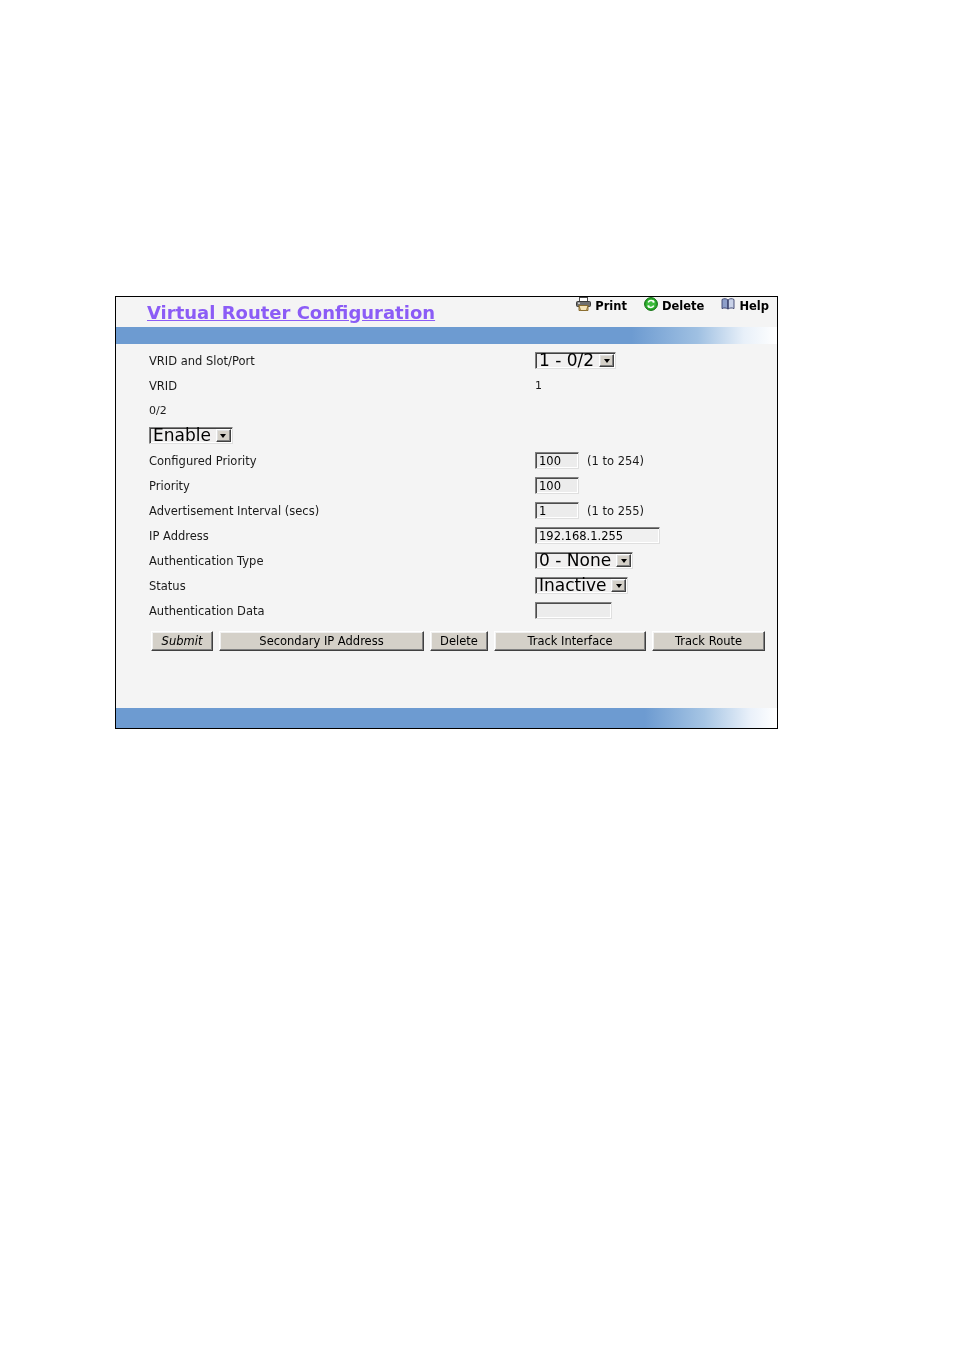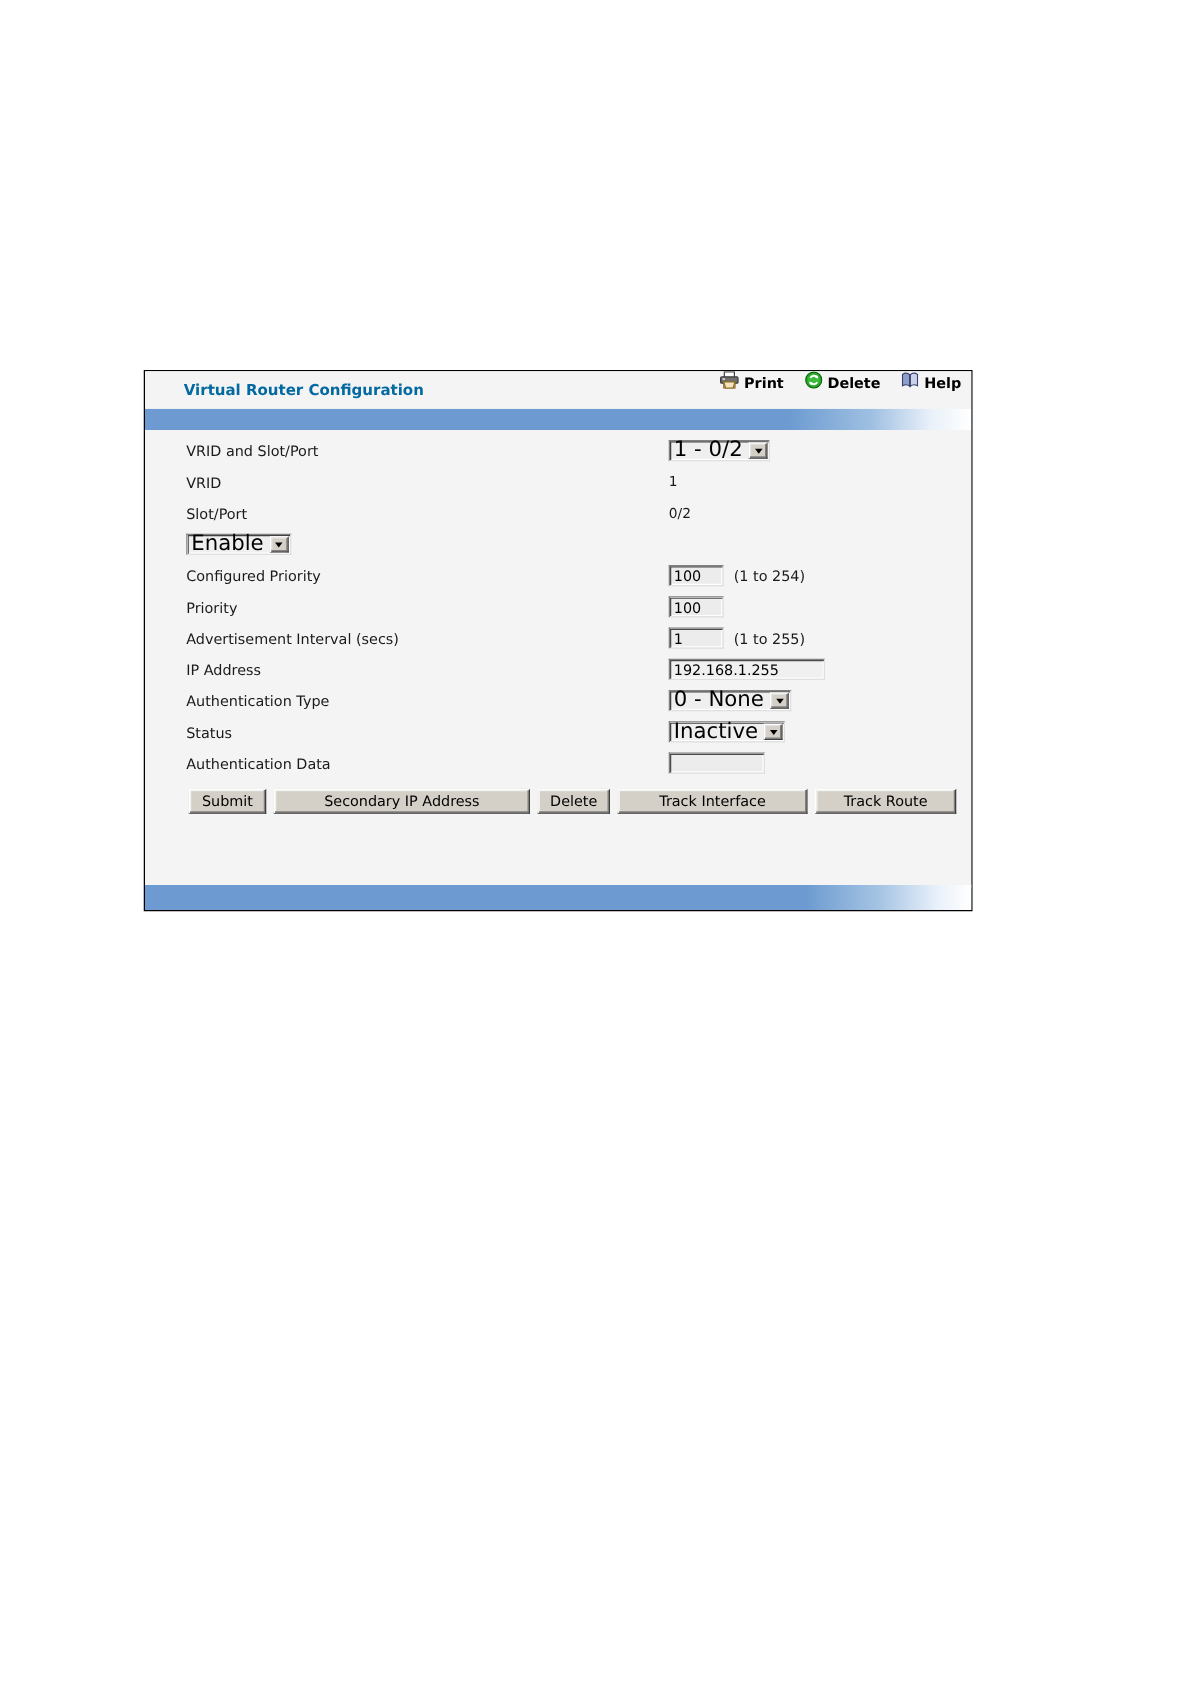--- a/index.html
+++ b/index.html
@@ -32,26 +32,27 @@
   .titlebar {
     position: relative;
     height: 30px;
     background: #f4f4f4;
     display: flex;
     align-items: center;
     box-sizing: border-box;
     padding-left: 31px;
   }
   .title-text {
-    color: #0369a1;
+    color: #8b5cf6;
     font-weight: bold;
-    font-size: 12px;
+    font-size: 18px;
     letter-spacing: 0px;
     white-space: nowrap;
     font-family: "DejaVu Sans", sans-serif;
+    text-decoration: underline;
   }
   .toolbar {
     position: absolute;
     right: 8px;
     top: 0;
     display: flex;
     align-items: center;
     gap: 17px;
   }
   .tool-item {
@@ -187,21 +188,21 @@
     font-family: "DejaVu Sans", sans-serif;
     font-size: 11.5px;
     color: #000000;
     cursor: pointer;
     padding: 0 8px;
     box-sizing: border-box;
     white-space: nowrap;
     line-height: 18px;
     text-align: center;
   }
-  .btn.w60  { width: 62px; }
+  .btn.w60  { width: 62px; font-style: italic; }
   .btn.w198 { width: 205px; }
   .btn.w58  { width: 58px; }
   .btn.w150 { width: 152px; }
   .btn.w113 { width: 113px; }
 </style>
 </head>
 <body>
 
 <div id="panel">
 
@@ -266,21 +267,20 @@
         </span>
       </span>
     </div>
 
     <div class="row">
       <span class="lbl">VRID</span>
       <span class="val static-val">1</span>
     </div>
 
     <div class="row">
-      <span class="lbl">Slot/Port</span>
       <span class="val static-val">0/2</span>
     </div>
 
     <div class="row">
       <span class="val">
         <span class="sel">
           <span class="sel-txt">Enable</span>
           <span class="sel-btn">
               <span class="arrow"></span>
             </span>

